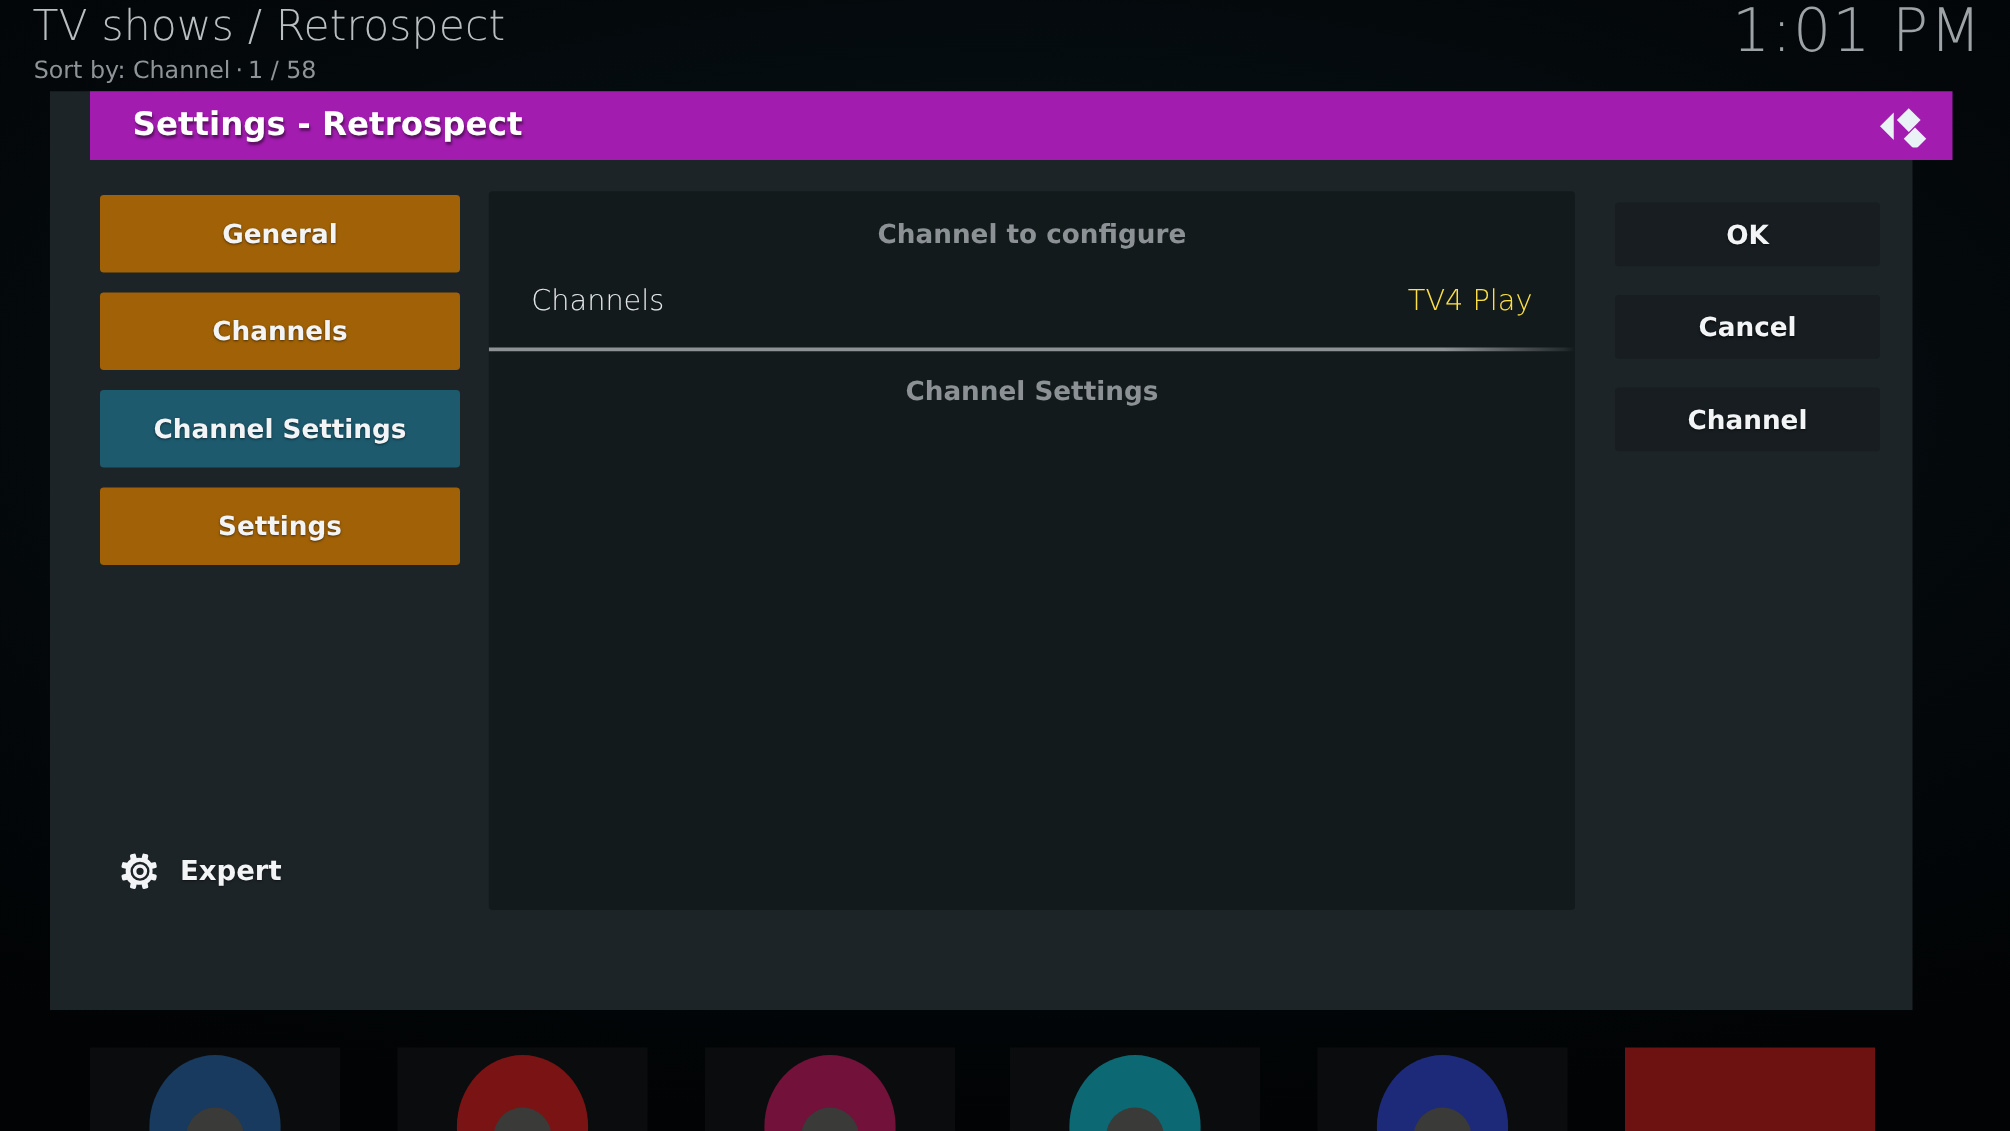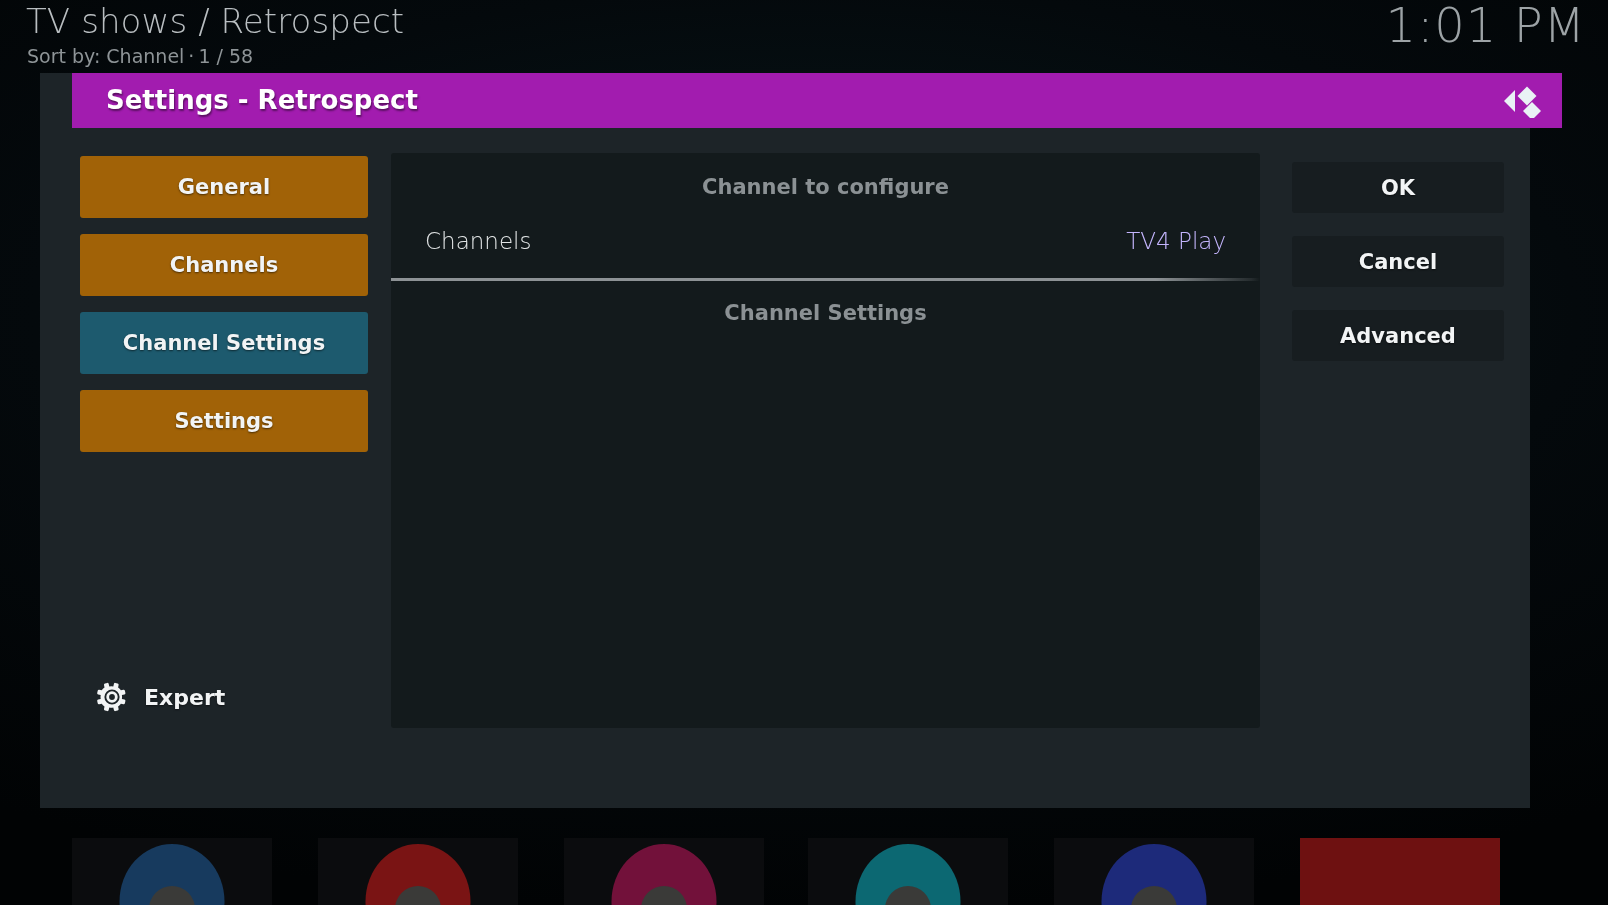--- a/index.html
+++ b/index.html
@@ -214,21 +214,21 @@
   }
   .setting-row .lbl {
     font-size: 23px;
     font-weight: 300;
     color: #e2e5e6;
     white-space: nowrap;
   }
   .setting-row .val {
     font-size: 23px;
     font-weight: 300;
-    color: #c4b5fd;
+    color: #fde047;
     white-space: nowrap;
   }
   .row-gap-1 { margin-top: 15px; }
   .row-gap-2 { margin-top: 12px; }
 
   .divider {
     height: 3px;
     margin: 10px 0 0 0;
     background: linear-gradient(to right, #8d9295 0%, #8d9295 88%, rgba(141,146,149,0.15) 99%, rgba(141,146,149,0) 100%);
   }
@@ -348,19 +348,19 @@
     </div>
 
     <div id="actions">
       <div class="action-btn">
         <span>OK</span>
       </div>
       <div class="action-btn">
         <span>Cancel</span>
       </div>
       <div class="action-btn">
-        <span>Advanced</span>
+        <span>Channel</span>
       </div>
     </div>
 
   </div>
 
 </div>
 
 </body></html>

